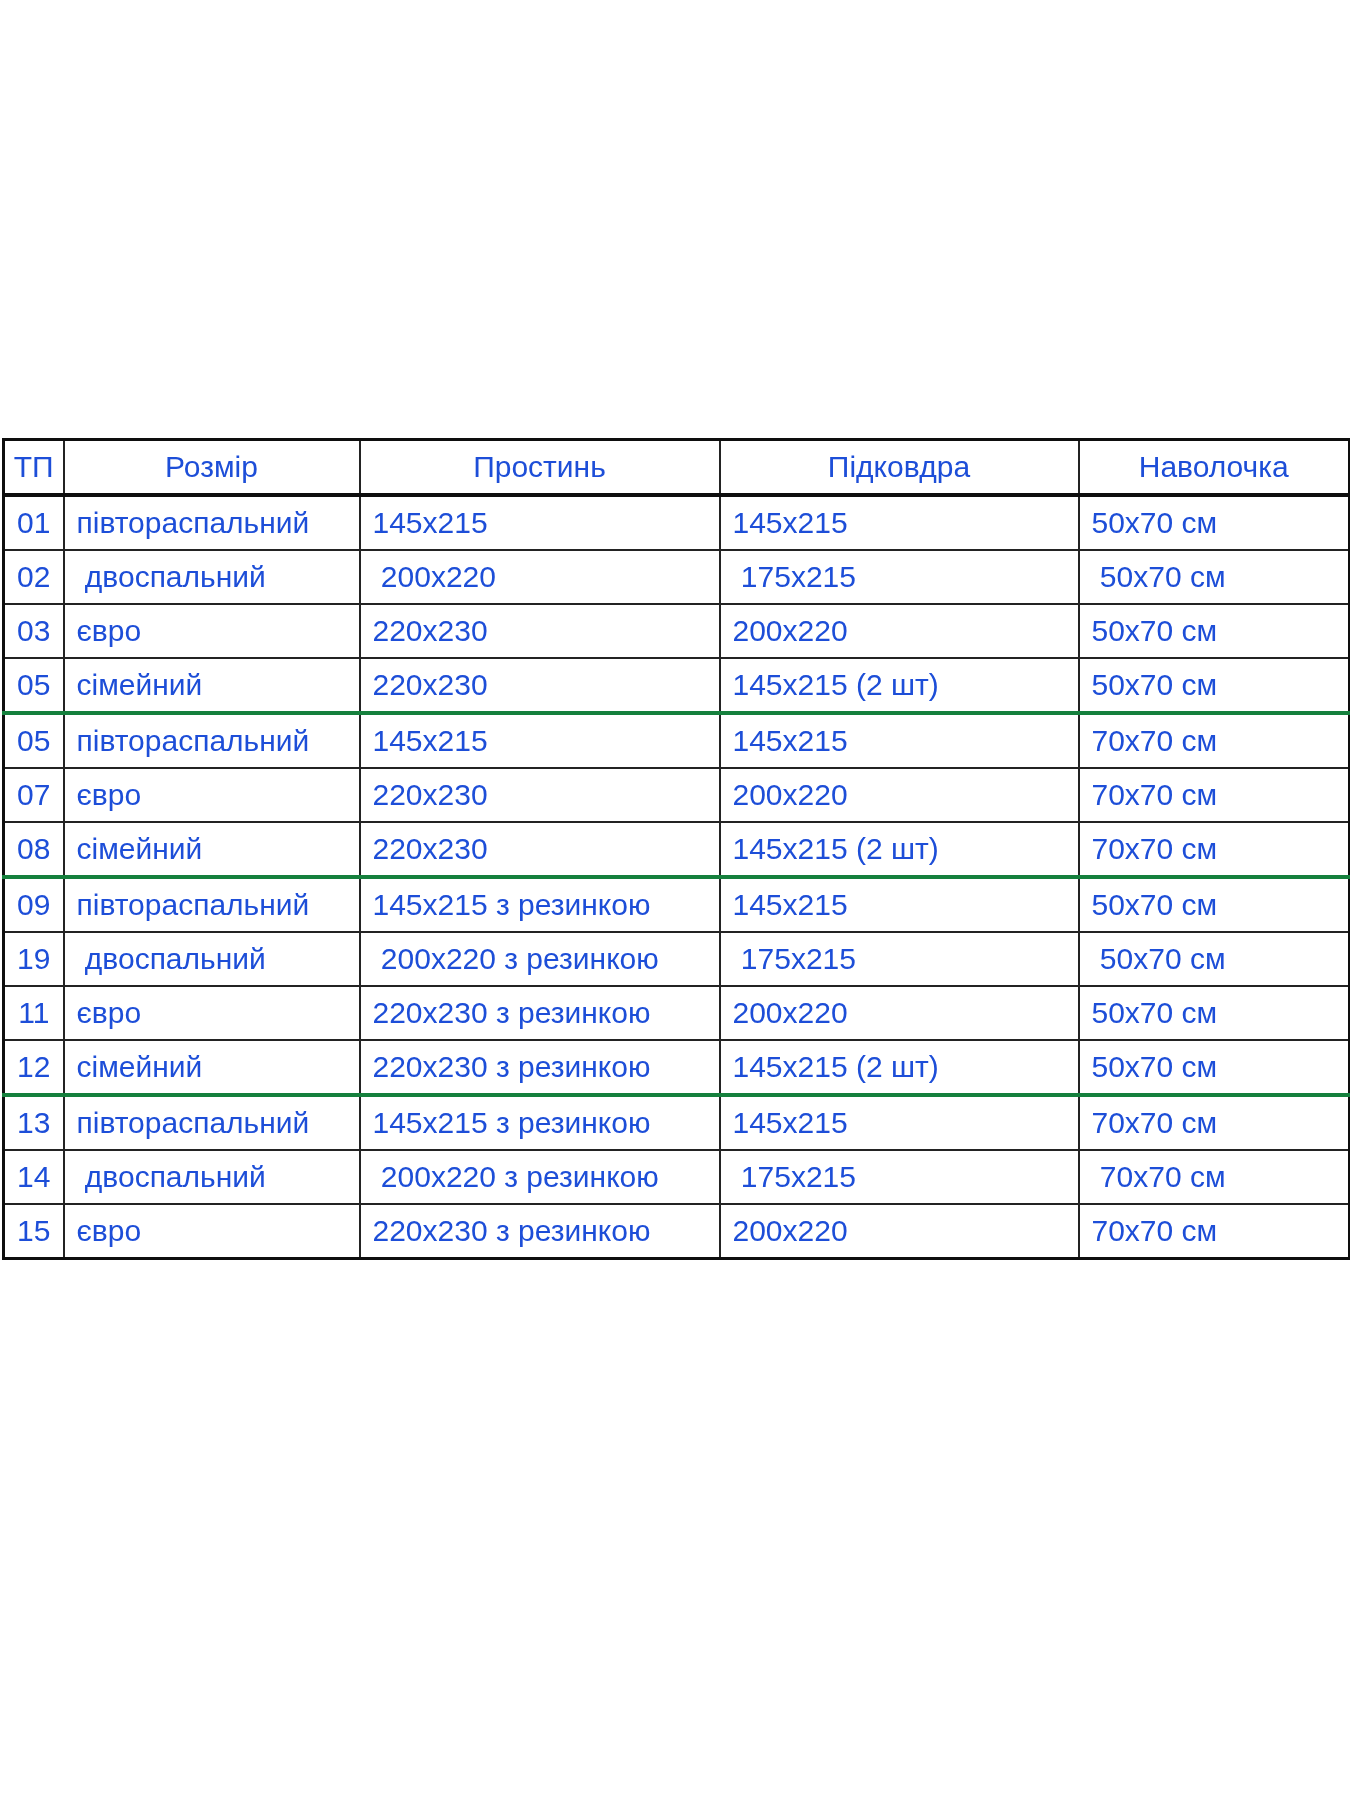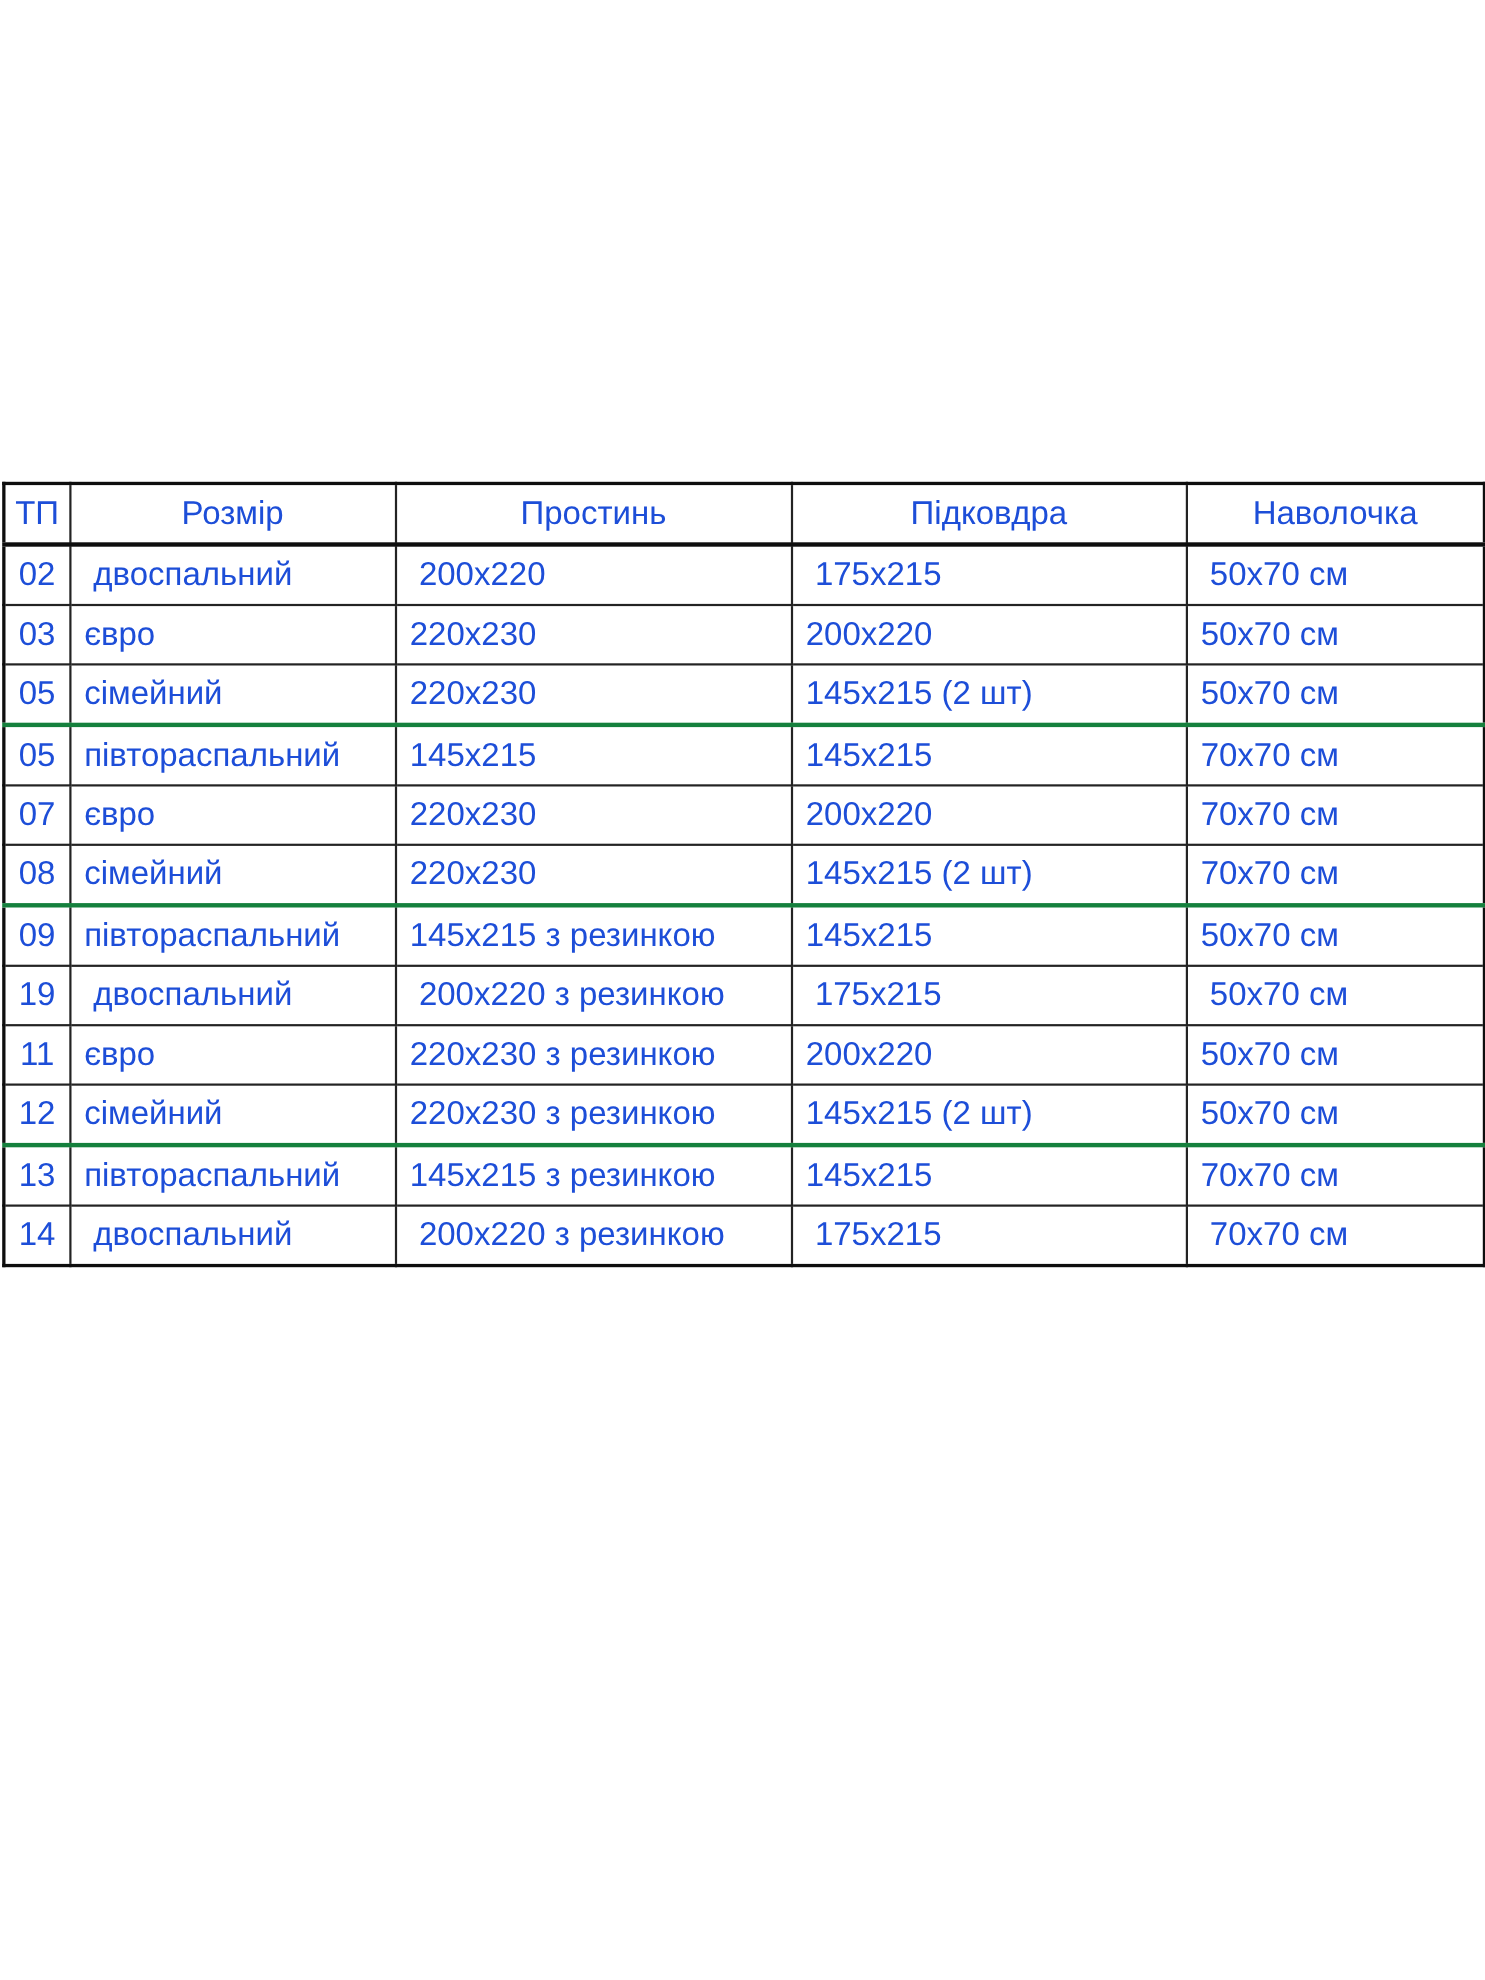--- a/index.html
+++ b/index.html
@@ -80,20 +80,27 @@
       <tr>
         <th>ТП</th>
         <th>Розмір</th>
         <th>Простинь</th>
         <th>Підковдра</th>
         <th>Наволочка</th>
       </tr>
     </thead>
     <tbody id="table-body">
         <tr>
+          <td class="cell-tp">01</td>
+          <td class="cell-rozmir">півтораспальний</td>
+          <td class="cell-prostyn">145х215</td>
+          <td class="cell-pidkovdra">145х215</td>
+          <td class="cell-navolochka">50х70 см</td>
+        </tr>
+        <tr>
           <td class="cell-tp">02</td>
           <td class="cell-rozmir"> двоспальний</td>
           <td class="cell-prostyn"> 200х220</td>
           <td class="cell-pidkovdra"> 175х215</td>
           <td class="cell-navolochka"> 50х70 см</td>
         </tr>
         <tr>
           <td class="cell-tp">03</td>
           <td class="cell-rozmir">євро</td>
           <td class="cell-prostyn">220х230</td>
@@ -163,15 +170,22 @@
           <td class="cell-pidkovdra">145х215</td>
           <td class="cell-navolochka">70х70 см</td>
         </tr>
         <tr>
           <td class="cell-tp">14</td>
           <td class="cell-rozmir"> двоспальний</td>
           <td class="cell-prostyn"> 200х220 з резинкою</td>
           <td class="cell-pidkovdra"> 175х215</td>
           <td class="cell-navolochka"> 70х70 см</td>
         </tr>
+        <tr>
+          <td class="cell-tp">15</td>
+          <td class="cell-rozmir">євро</td>
+          <td class="cell-prostyn">220х230 з резинкою</td>
+          <td class="cell-pidkovdra">200х220</td>
+          <td class="cell-navolochka">70х70 см</td>
+        </tr>
       </tbody>
   </table>
 </div>
 
 </body></html>

